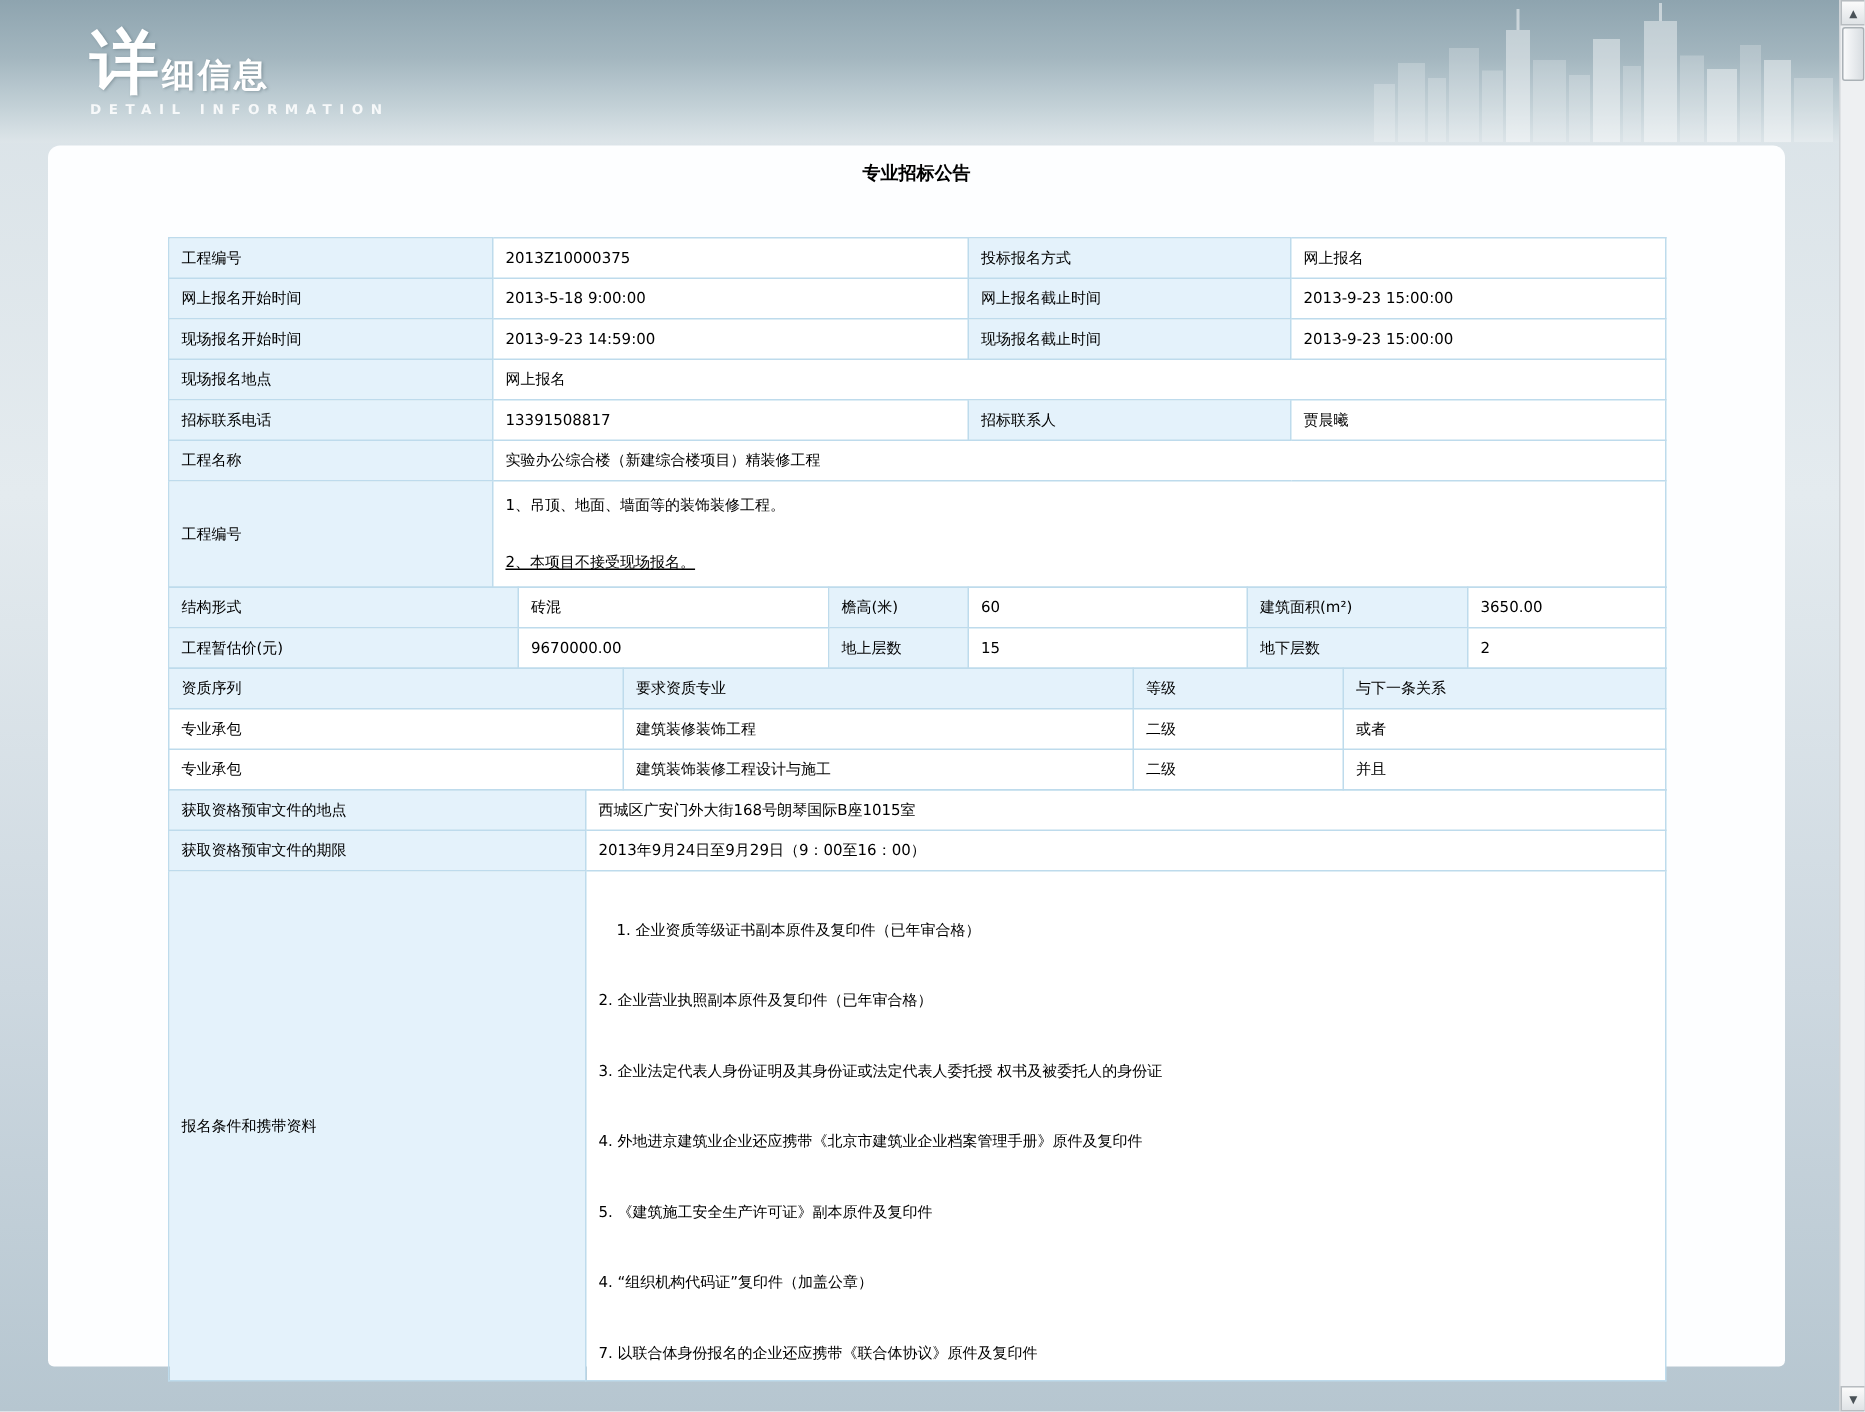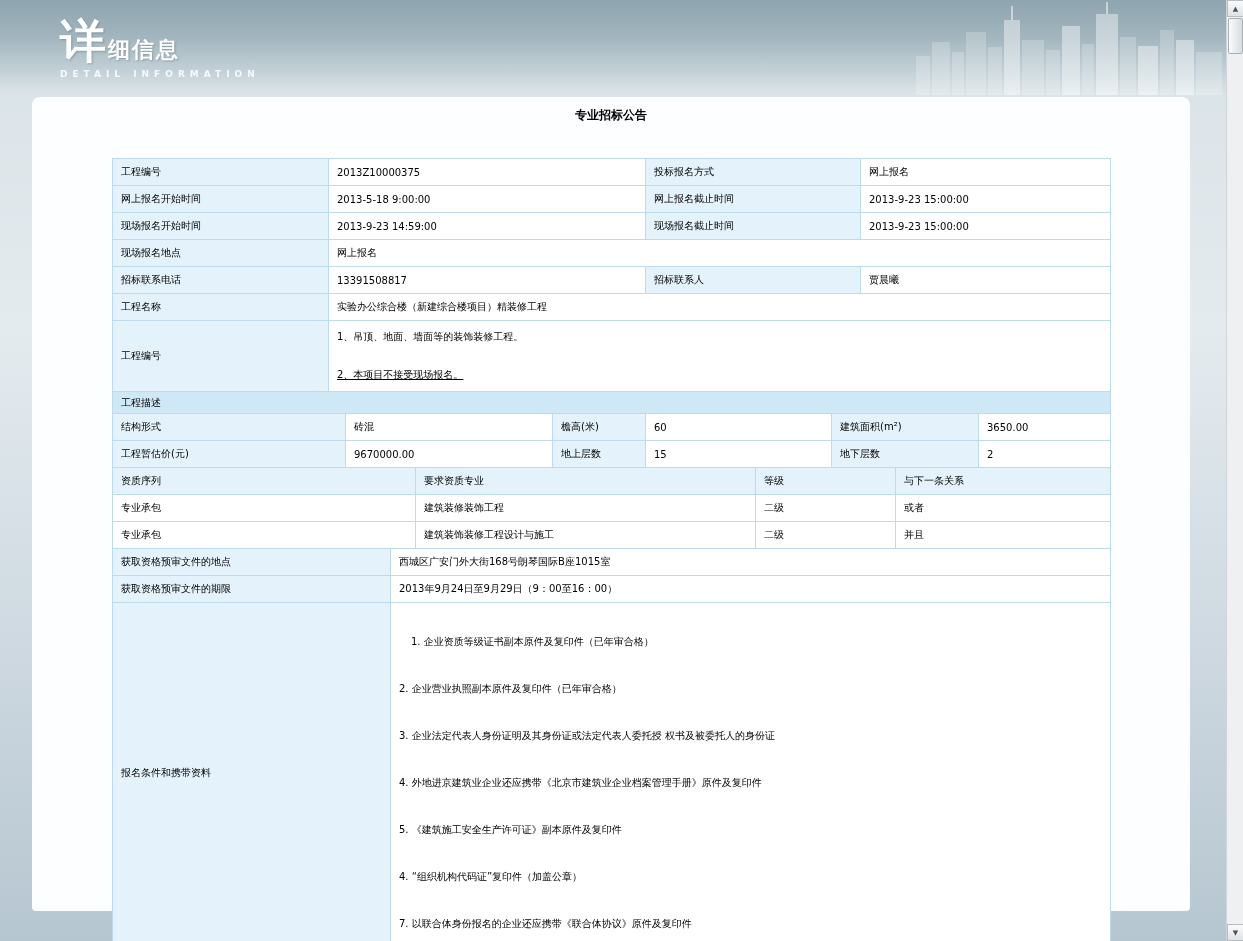--- a/index.html
+++ b/index.html
@@ -188,23 +188,20 @@
     <table>
       <colgroup>
           <col style="width:233px">
           <col style="width:207px">
           <col style="width:93px">
           <col style="width:186px">
           <col style="width:147px">
           <col style="width:132px">
         </colgroup>
       <tbody>
-          <tr>
-        <td class="band" colspan="6">工程描述</td>
-      </tr>
       <tr>
         <td class="label">结构形式</td>
         <td>砖混</td>
         <td class="label">檐高(米)</td>
         <td>60</td>
         <td class="label">建筑面积(m²)</td>
         <td>3650.00</td>
       </tr>
       <tr>
         <td class="label">工程暂估价(元)</td>

